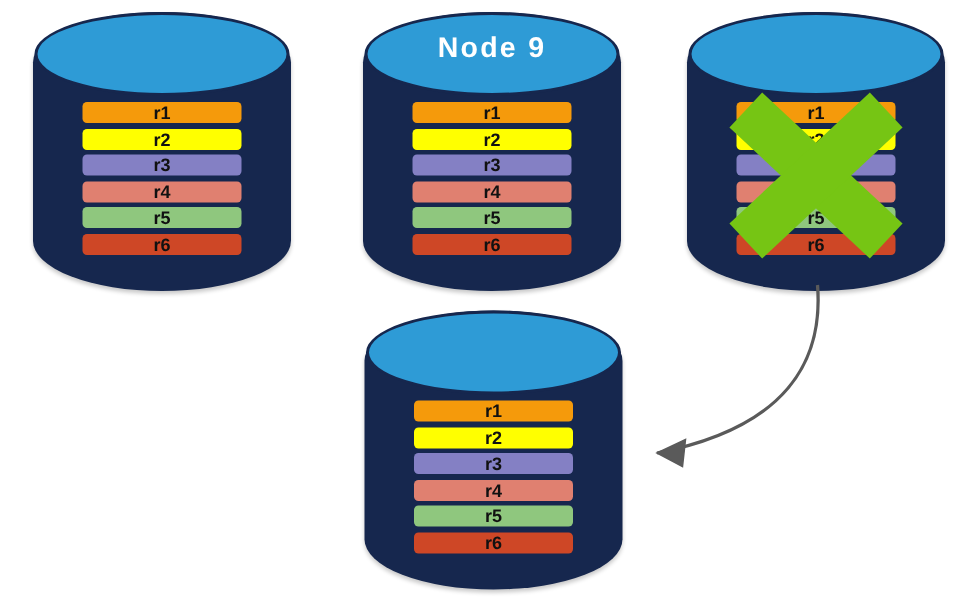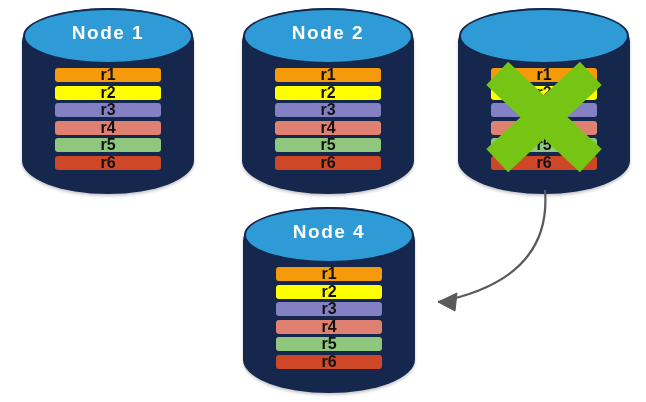--- a/index.html
+++ b/index.html
@@ -66,21 +66,21 @@
     align-items: center;
   }
   .row-bar {
     width: 62%;
     height: 14px;
     margin-bottom: 3.5px;
     border-radius: 3px;
     display: flex;
     align-items: center;
     justify-content: center;
-    font-size: 16px;
+    font-size: 12px;
     font-weight: bold;
     color: #111111;
     line-height: 1;
   }
 
   
   .x-mark {
     position: absolute;
     z-index: 6;
     pointer-events: none;
@@ -110,35 +110,34 @@
   }
 </style>
 </head>
 <body>
 
 <div id="canvas">
 
   <div class="node" style="left:22px; top:8px; width:172px; height:186px;">
     <div class="cyl-body"></div>
     <div class="cyl-top"></div>
-    <div class="node-label">Node  1</div>
     <div class="rows" style="top:60px;">
       <div class="row-bar" style="background:#f59a0b;">r1</div>
       <div class="row-bar" style="background:#ffff00;">r2</div>
       <div class="row-bar" style="background:#8480c4;">r3</div>
       <div class="row-bar" style="background:#e08070;">r4</div>
       <div class="row-bar" style="background:#8fc77e;">r5</div>
       <div class="row-bar" style="background:#ce4726;">r6</div>
     </div>
   </div>
 
   <div class="node" style="left:242px; top:8px; width:172px; height:186px;">
     <div class="cyl-body"></div>
     <div class="cyl-top"></div>
-    <div class="node-label">Node  2</div>
+    <div class="node-label">Node  9</div>
     <div class="rows" style="top:60px;">
       <div class="row-bar" style="background:#f59a0b;">r1</div>
       <div class="row-bar" style="background:#ffff00;">r2</div>
       <div class="row-bar" style="background:#8480c4;">r3</div>
       <div class="row-bar" style="background:#e08070;">r4</div>
       <div class="row-bar" style="background:#8fc77e;">r5</div>
       <div class="row-bar" style="background:#ce4726;">r6</div>
     </div>
   </div>
 
@@ -155,21 +154,20 @@
     </div>
     <div class="x-mark" style="left:20px; top:44px; width:132px; height:130px;">
       <div class="x-bar a"></div>
       <div class="x-bar b"></div>
     </div>
   </div>
 
   <div class="node" style="left:243px; top:207px; width:172px; height:186px;">
     <div class="cyl-body"></div>
     <div class="cyl-top"></div>
-    <div class="node-label">Node  4</div>
     <div class="rows" style="top:60px;">
       <div class="row-bar" style="background:#f59a0b;">r1</div>
       <div class="row-bar" style="background:#ffff00;">r2</div>
       <div class="row-bar" style="background:#8480c4;">r3</div>
       <div class="row-bar" style="background:#e08070;">r4</div>
       <div class="row-bar" style="background:#8fc77e;">r5</div>
       <div class="row-bar" style="background:#ce4726;">r6</div>
     </div>
   </div>
 

